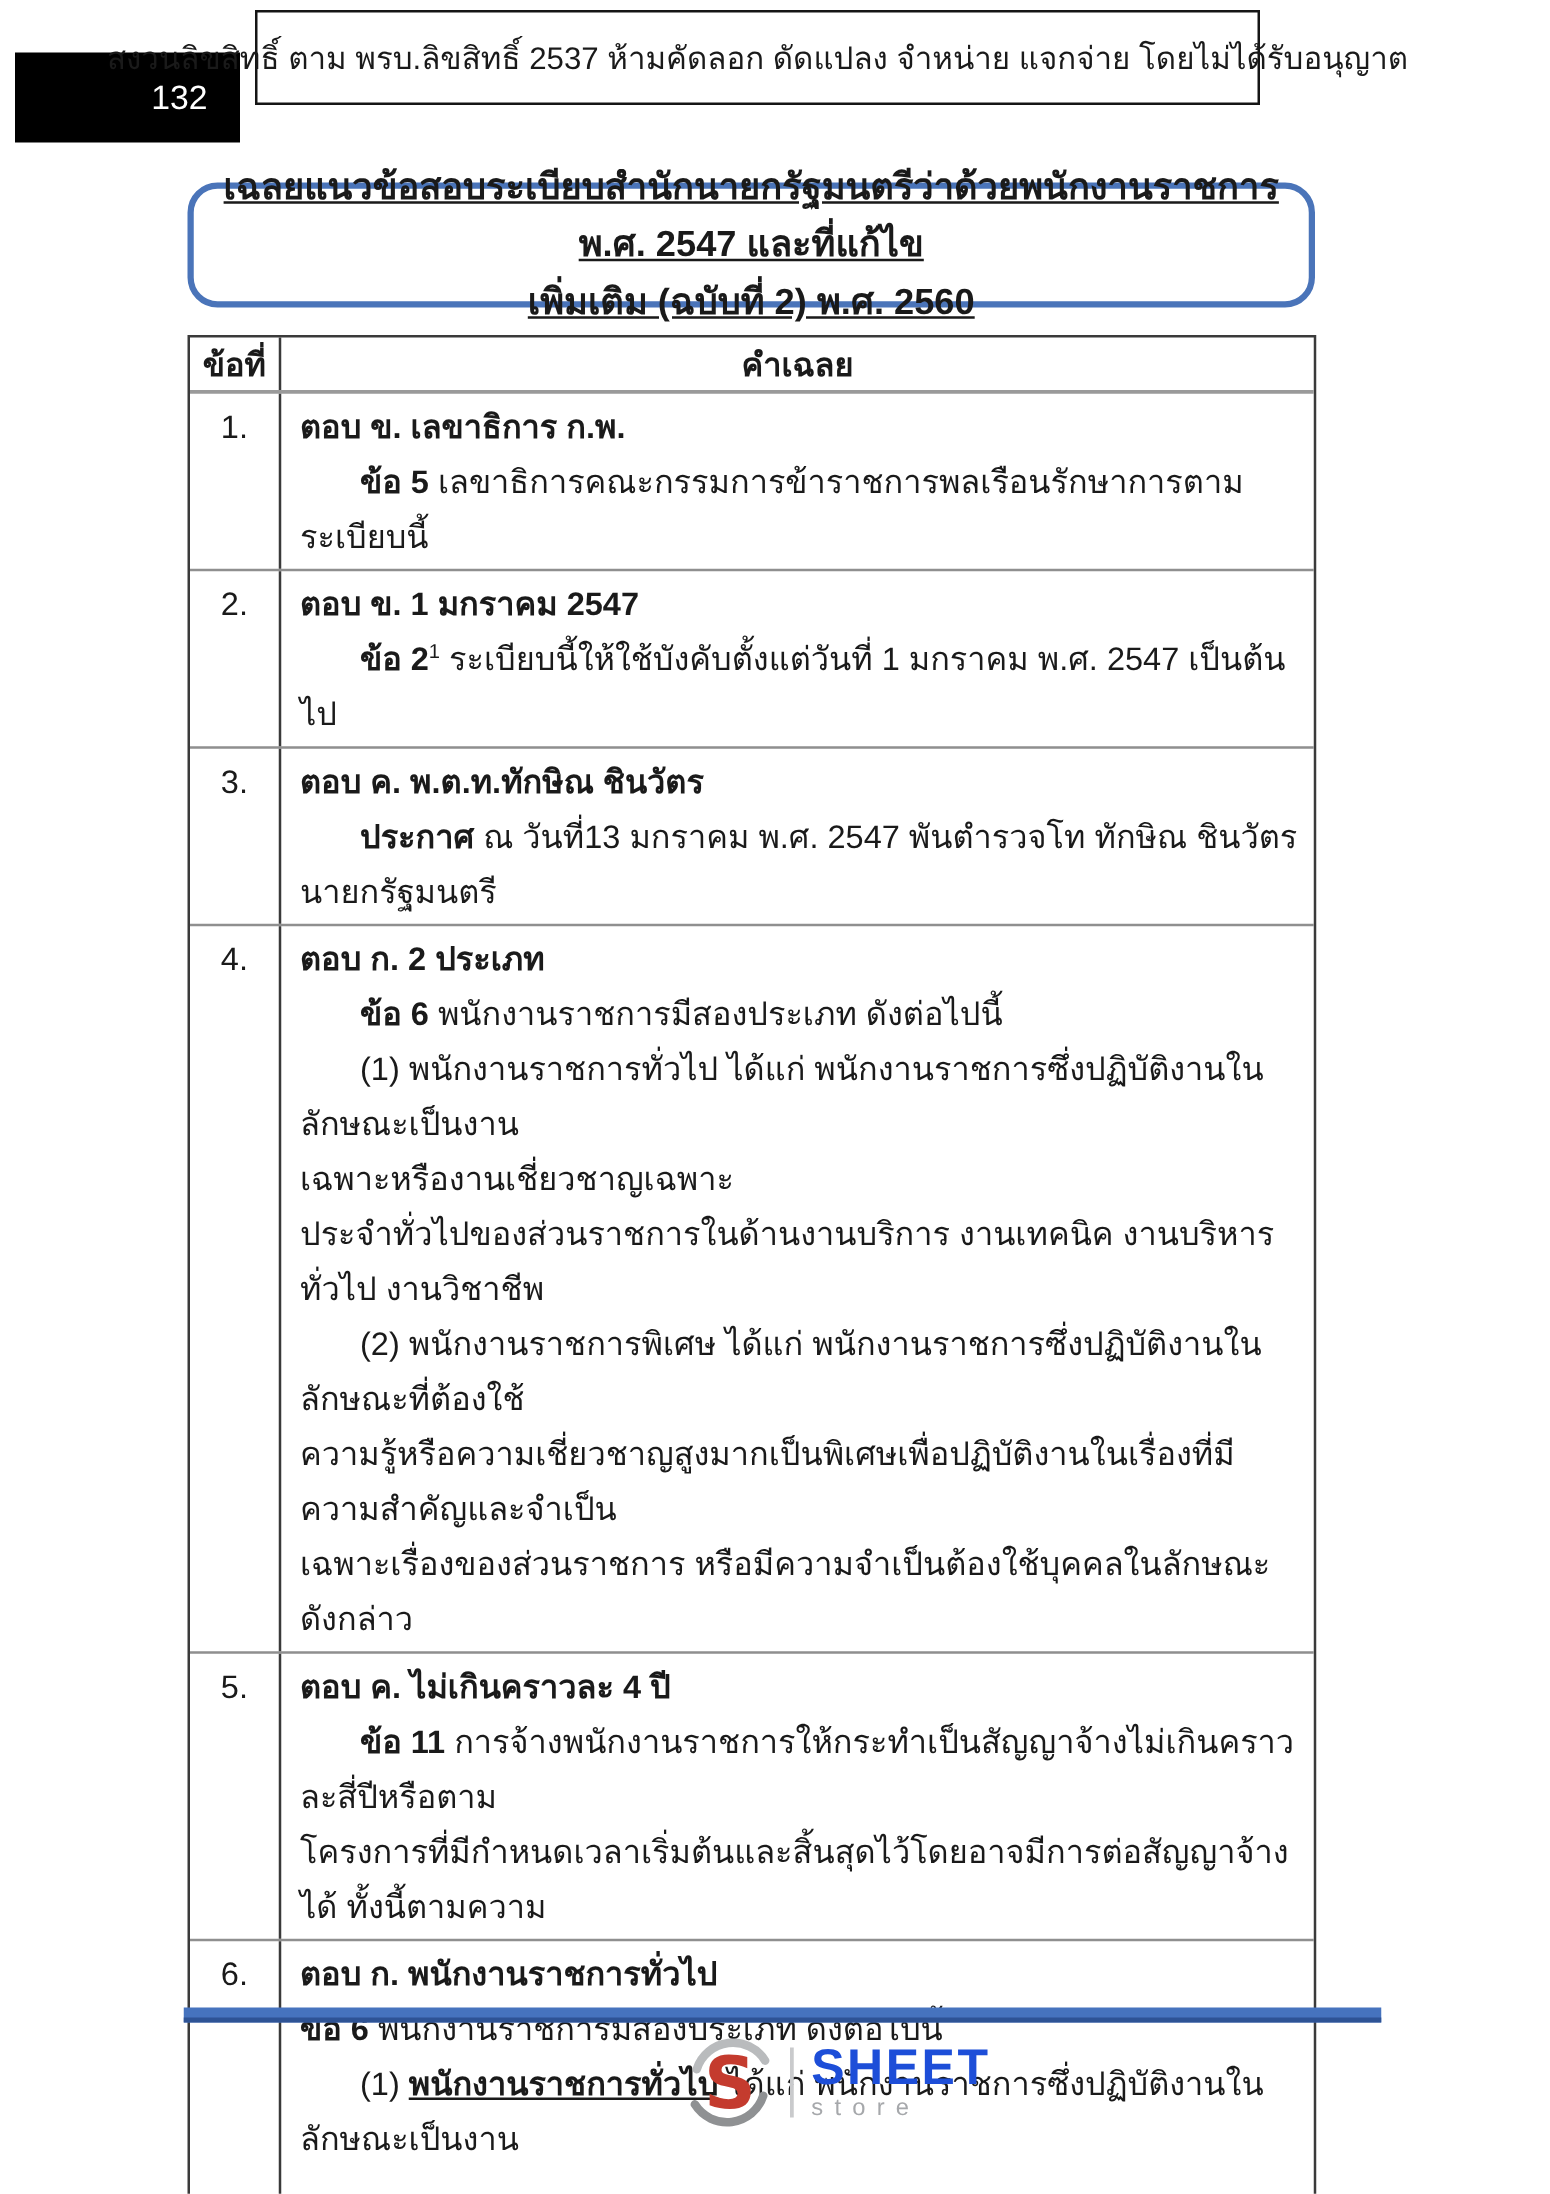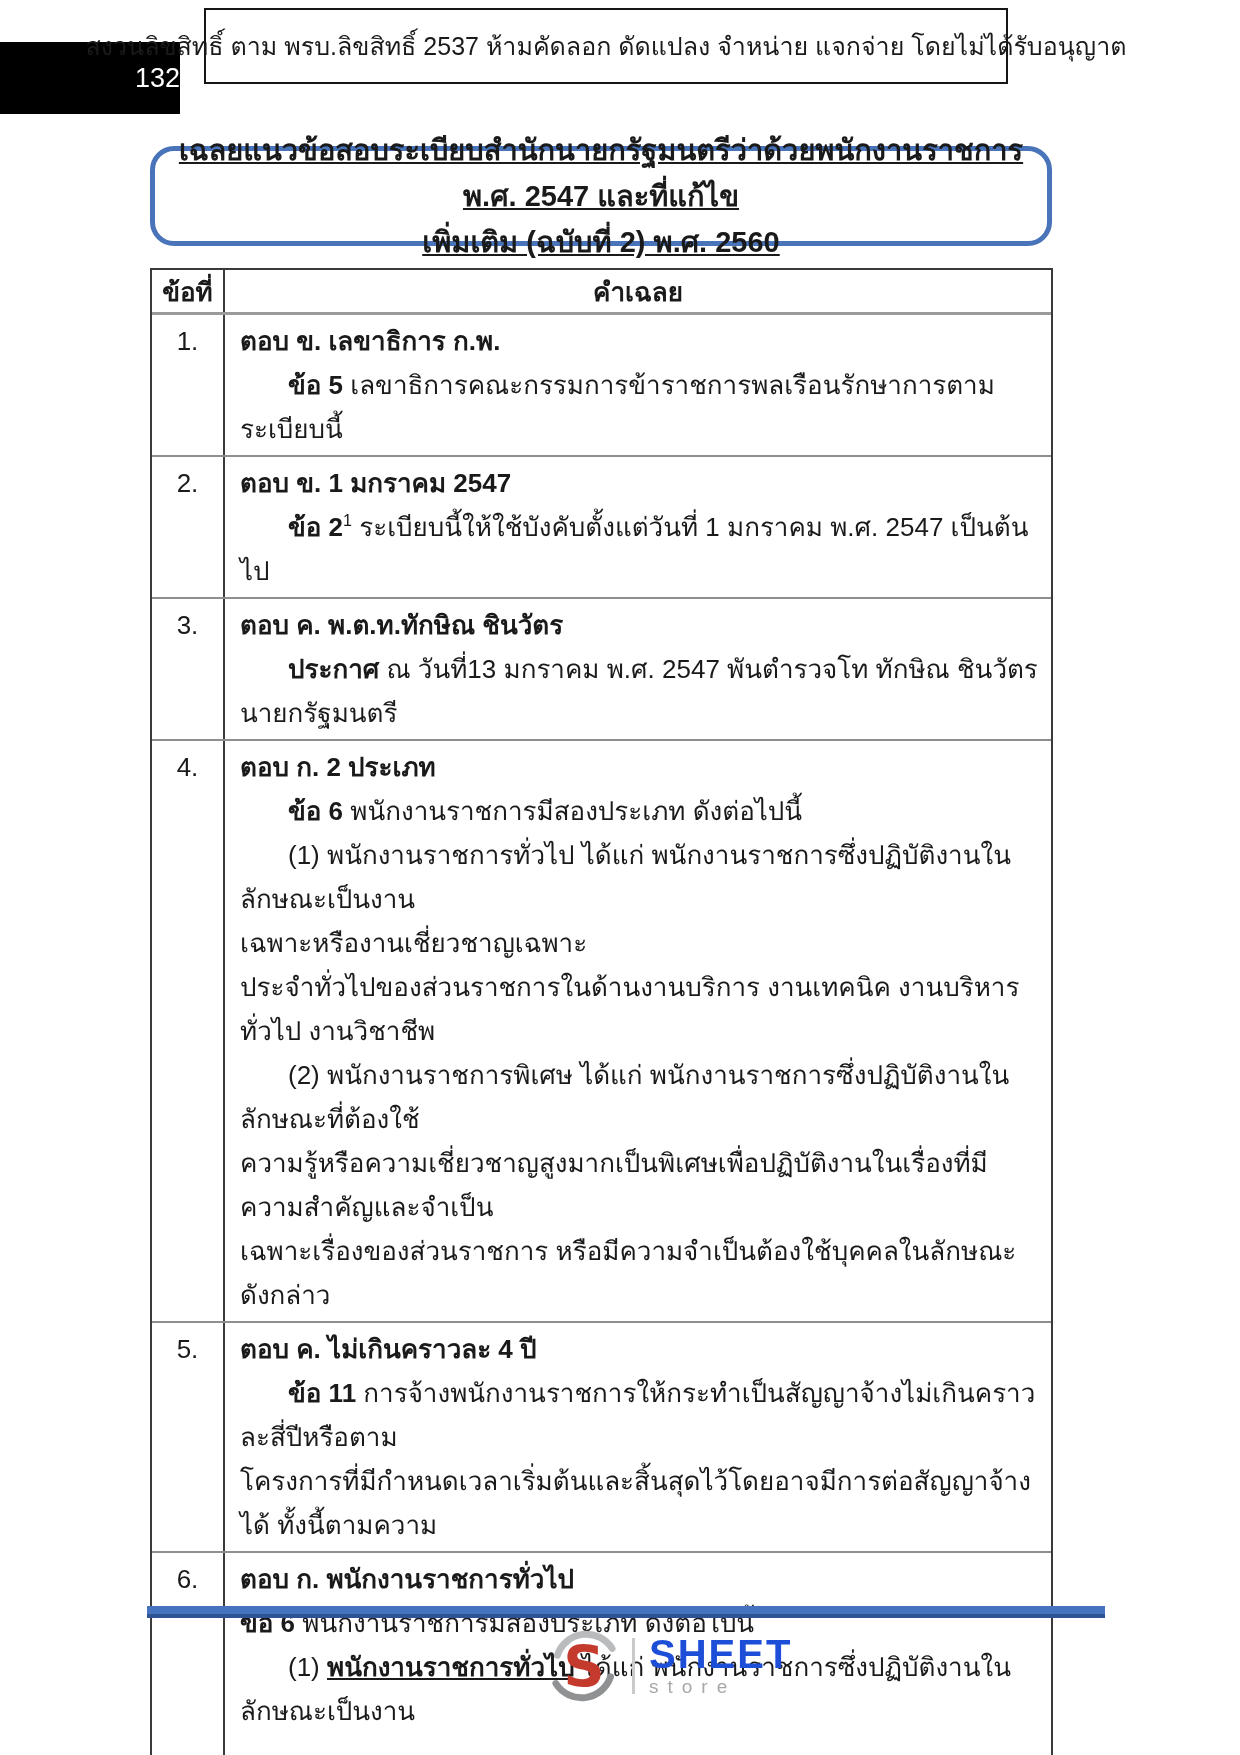--- a/index.html
+++ b/index.html
@@ -5,24 +5,24 @@
   html,body{margin:0;padding:0;}
   body{
     width:1240px;height:1755px;background:#ffffff;
     font-family:"Liberation Sans","DejaVu Sans",sans-serif;
     color:#1a1a1a;position:relative;overflow:hidden;
   }
   .page{position:absolute;inset:0;}
 
   
   .pagenum-box{
-    position:absolute;left:0;top:42px;width:180px;height:72px;
+    position:absolute;left:12px;top:42px;width:180px;height:72px;
     background:#000;color:#fff;font-size:27px;
     display:flex;align-items:center;justify-content:flex-end;
-    box-sizing:border-box;
+    padding-right:26px;box-sizing:border-box;
   }
 
   
   .copyright-box{
     position:absolute;left:204px;top:8px;width:804px;height:76px;
     border:2px solid #151515;box-sizing:border-box;
     display:flex;align-items:center;justify-content:center;
     font-size:25px;white-space:nowrap;
   }
 

